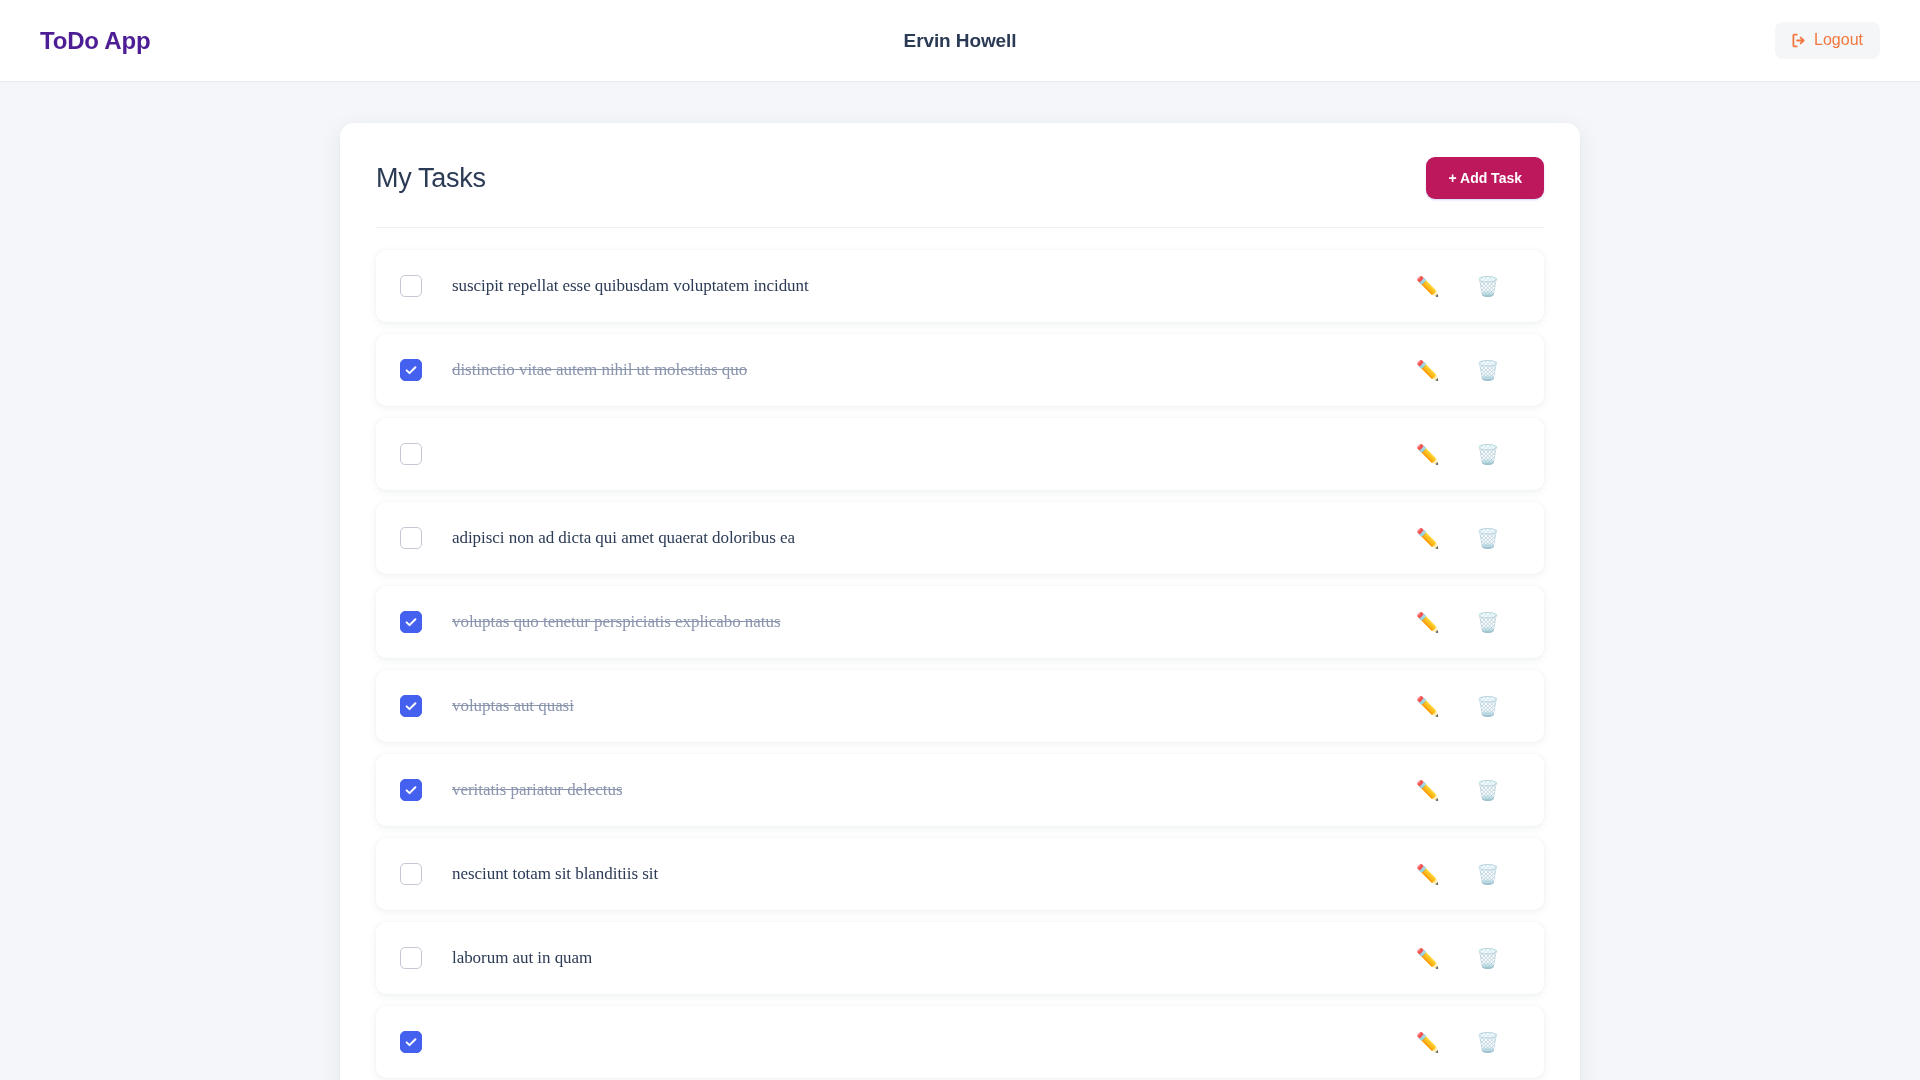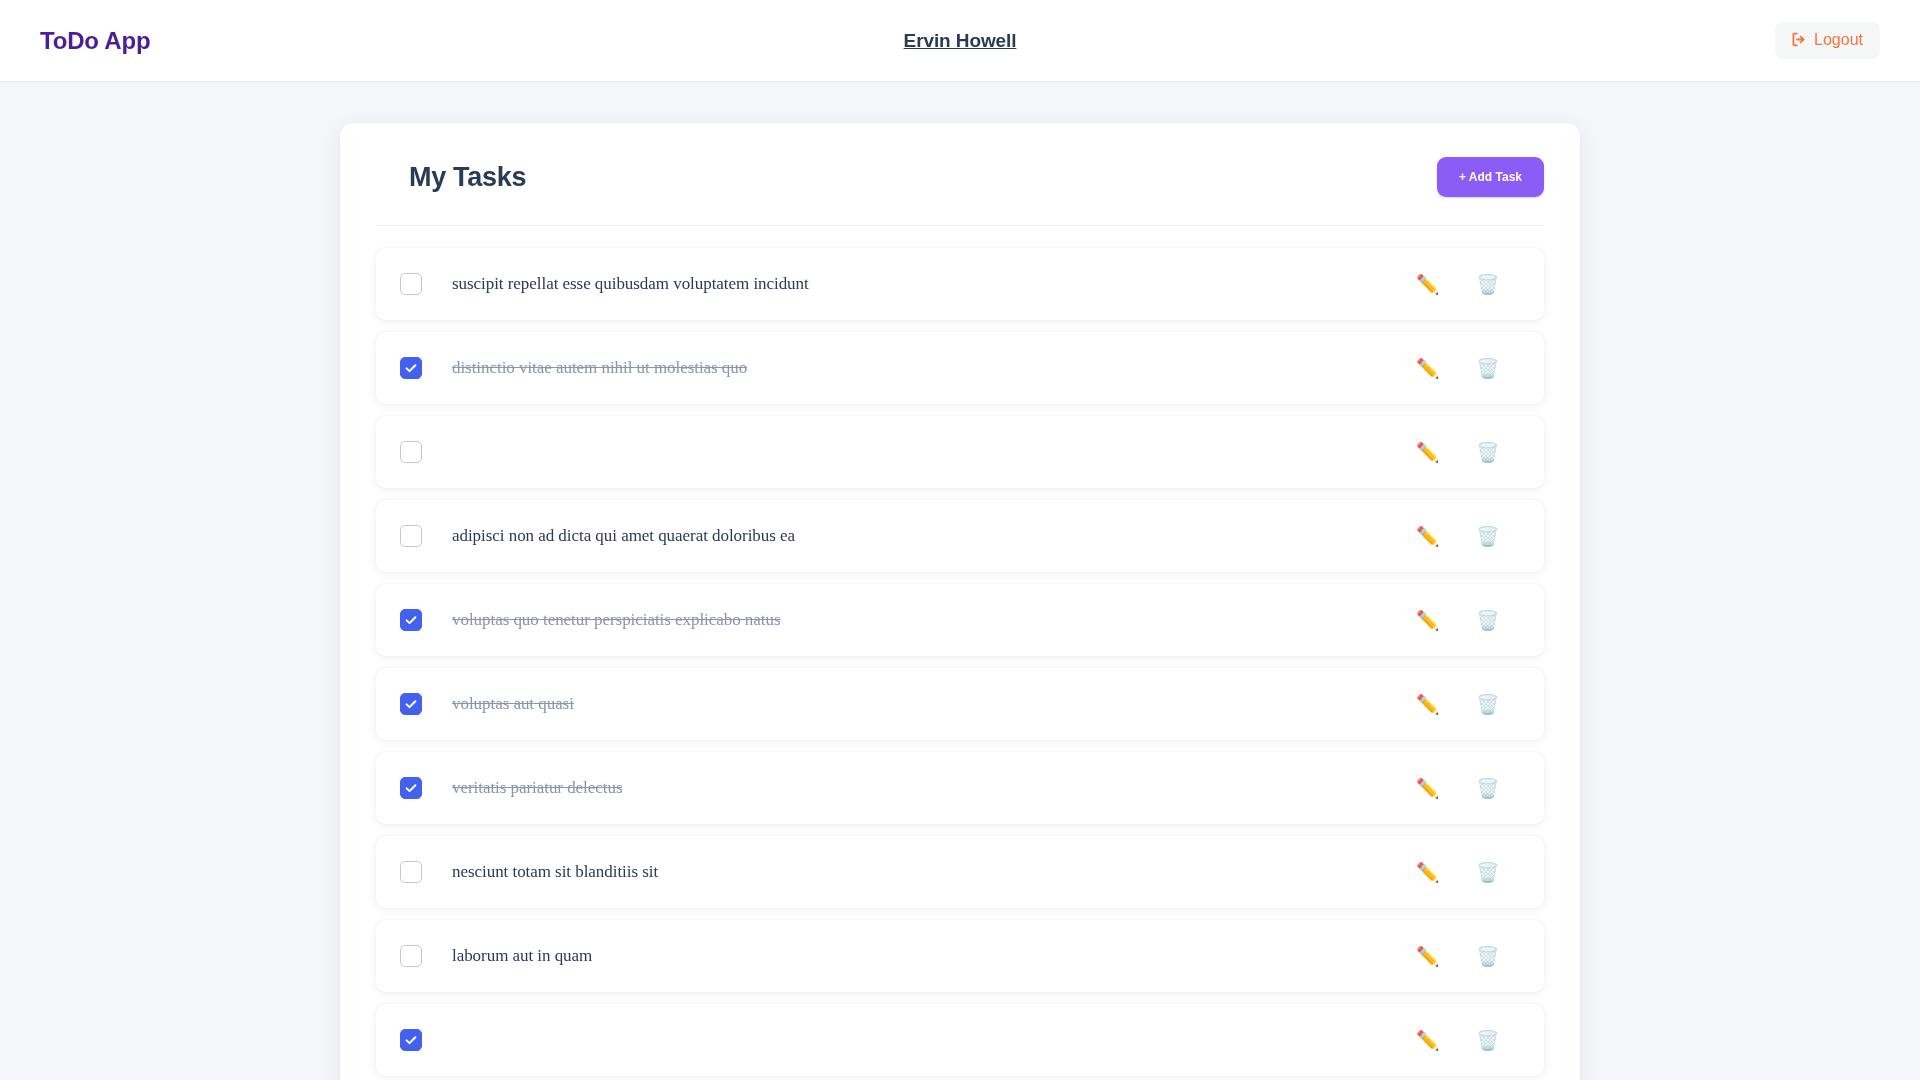--- a/index.html
+++ b/index.html
@@ -33,37 +33,36 @@
     white-space: nowrap;
   }
   .nav-center {
     position: absolute;
     left: 0; right: 0;
     top: 0; bottom: 0;
     display: flex;
     align-items: center;
     justify-content: center;
     pointer-events: none;
-    text-decoration: underline;
   }
   .nav-user {
     font-size: 19px;
     font-weight: 700;
     color: #2b3a55;
     letter-spacing: -0.1px;
   }
   .nav-right {
     margin-left: auto;
     display: flex;
     align-items: center;
     z-index: 2;
   }
   .logout-btn {
     display: inline-flex;
-    align-items: flex-start;
+    align-items: flex-end;
     gap: 7px;
     background: #f5f6f8;
     border: none;
     border-radius: 8px;
     padding: 9px 17px 10px 15px;
     font-family: inherit;
     font-size: 16px;
     color: #f2773f;
     cursor: pointer;
   }
@@ -91,32 +90,31 @@
   }
   .card-head {
     display: flex;
     align-items: center;
     justify-content: space-between;
     padding-bottom: 28px;
     border-bottom: 1px solid #eef0f4;
   }
   .card-title {
     font-size: 27px;
-    font-weight: 700;
+    font-weight: 400;
     color: #2b3a55;
     letter-spacing: -0.3px;
-    margin-left: 33px;
   }
   .add-btn {
-    background: #8b5cf6;
+    background: #be185d;
     color: #ffffff;
     border: none;
     border-radius: 9px;
     font-family: inherit;
-    font-size: 12px;
+    font-size: 14px;
     font-weight: 600;
     padding: 13px 22px;
     cursor: pointer;
     box-shadow: 0 1px 2px rgba(67,97,238,0.25);
   }
 
   
   .task-list {
     padding-top: 22px;
     display: flex;

